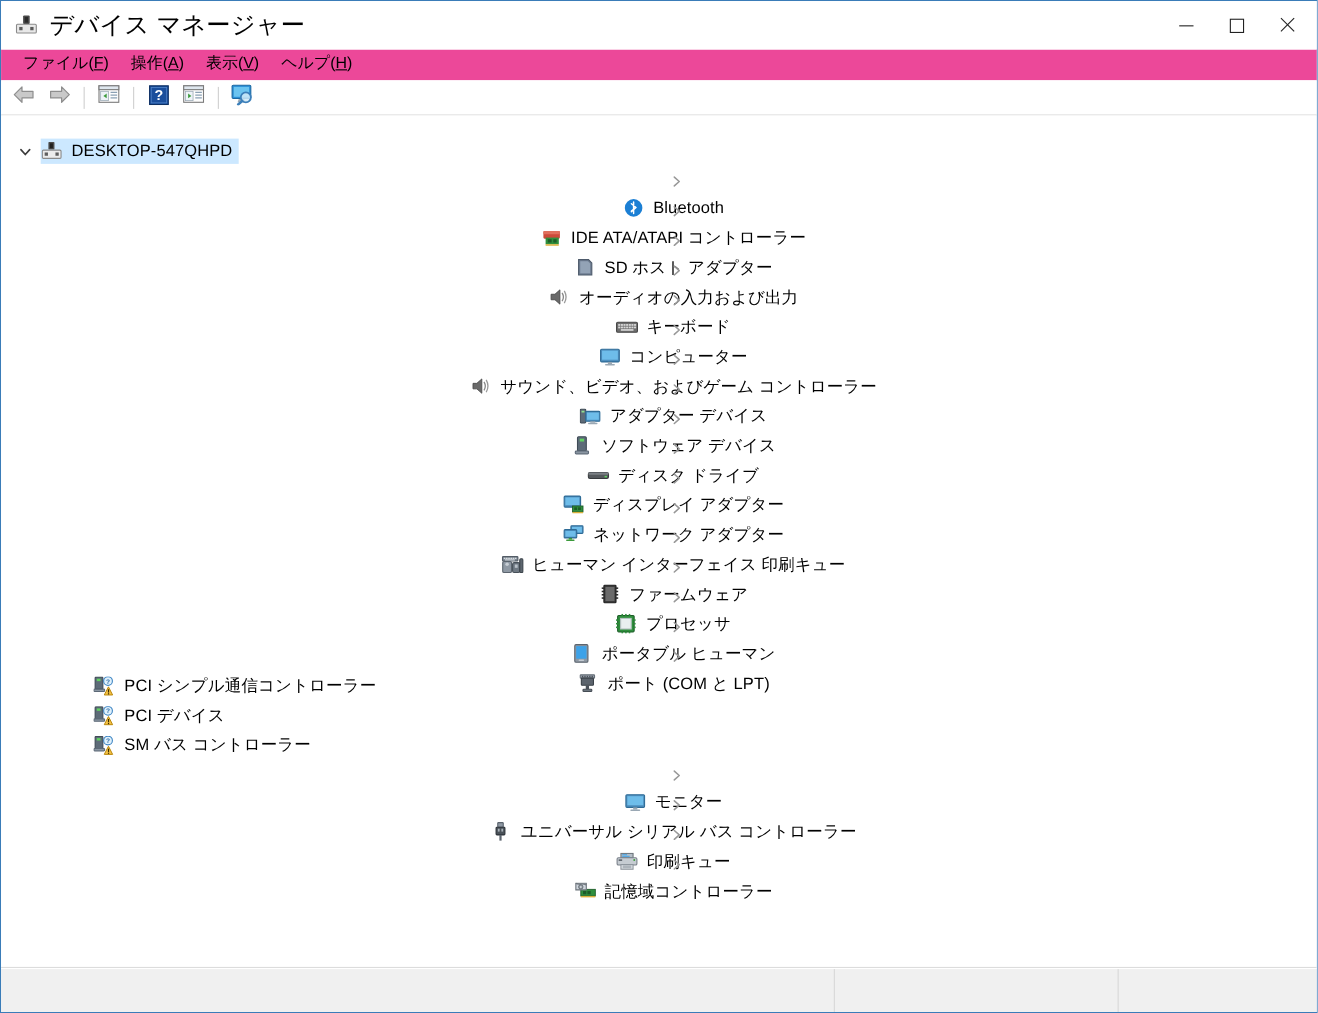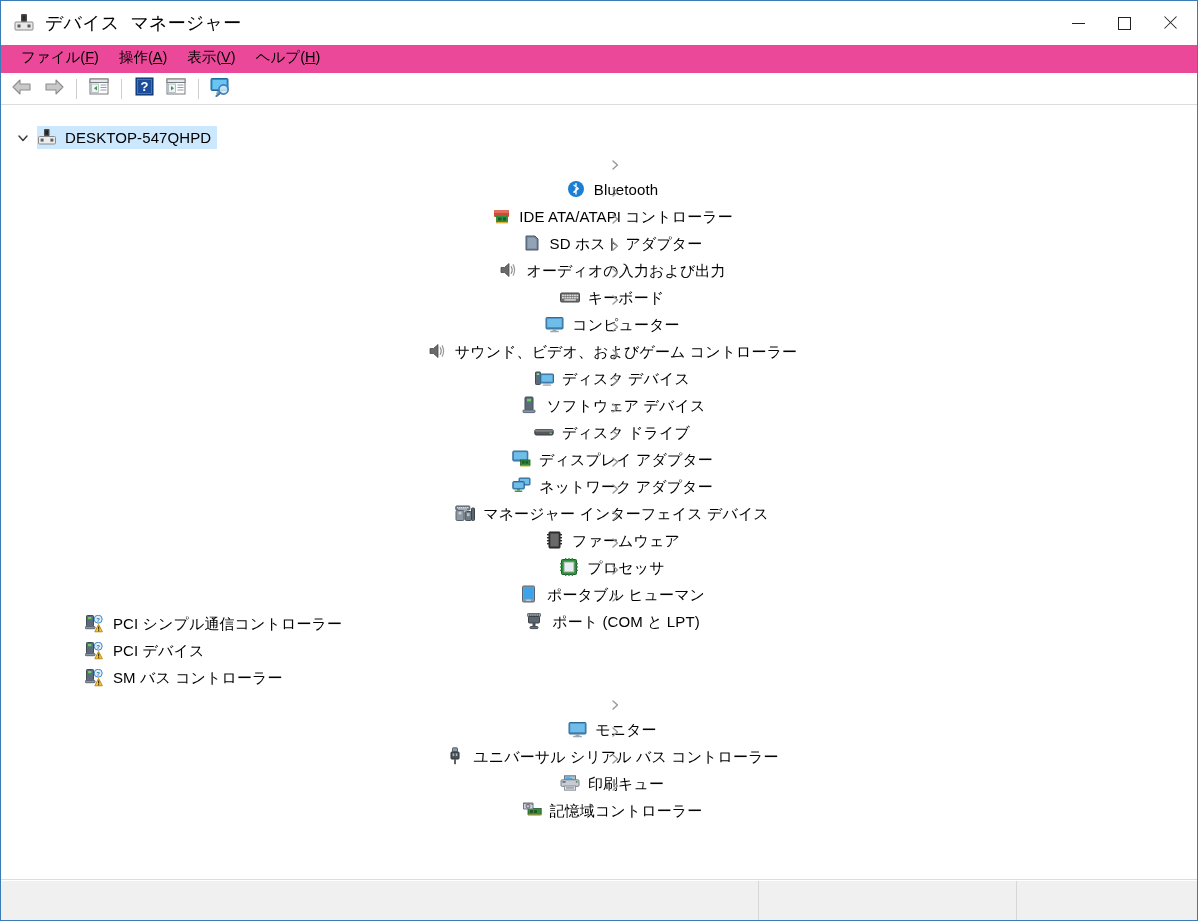--- a/index.html
+++ b/index.html
@@ -33,25 +33,24 @@
   #title-left {
     display: flex;
     align-items: center;
     padding-left: 12px;
     gap: 10px;
     flex: 1;
     min-width: 0;
   }
   #title-icon { width: 22px; height: 22px; flex: 0 0 22px; }
   #title-text {
-    font-size: 18px;
+    font-size: 22px;
     color: #000000;
     white-space: nowrap;
     letter-spacing: 0.2px;
-    font-family: Liberation Mono, monospace;
   }
   #window-controls { display: flex; height: 44px; }
   .wctl {
     width: 46px;
     height: 44px;
     display: flex;
     align-items: center;
     justify-content: center;
     background: transparent;
     border: none;
@@ -466,21 +465,21 @@
         <span class="row-icon">
           <svg width="19" height="17" viewBox="0 0 19 17">
             <rect x="0.5" y="2" width="5" height="12.5" rx="0.8" fill="#5d6b78" stroke="#3f4b56"></rect>
             <rect x="1.7" y="3.4" width="2.6" height="1.6" fill="#8fe08f"></rect>
             <rect x="5.5" y="4" width="13" height="9" rx="1" fill="#4f8fbe" stroke="#2e6b96"></rect>
             <rect x="6.6" y="5.1" width="10.8" height="6.5" fill="#6ebdea"></rect>
             <rect x="9.6" y="13" width="4.6" height="1.3" fill="#9aa8b4"></rect>
             <rect x="7.6" y="14.4" width="8.6" height="1.3" rx="0.6" fill="#9aa8b4"></rect>
           </svg>
         </span>
-        <span class="row-label">ディスク デバイス</span>
+        <span class="row-label">アダプター デバイス</span>
       </span>
     </div>
 
     <div class="row lvl1">
       <span class="twisty">
         <svg width="12" height="12" viewBox="0 0 12 12">
             <path d="M4 2 L8.5 6 L4 10" fill="none" stroke="#989898" stroke-width="1.4" stroke-linecap="round" stroke-linejoin="round"></path>
           </svg>
       </span>
       <span class="sel-wrap">
@@ -574,21 +573,21 @@
                 <rect x="12" y="2" width="1.5" height="1.2"></rect>
               <rect x="3" y="3.5" width="9" height="1"></rect>
             </g>
             <rect x="1" y="5.5" width="8" height="10" rx="1.2" fill="#8f99a4" stroke="#5b646e"></rect>
             <circle cx="5" cy="8" r="1.6" fill="#c7ced5"></circle>
             <rect x="10" y="6.5" width="6.5" height="9" rx="1.4" fill="#6f7983" stroke="#464f58"></rect>
             <rect x="12" y="8.2" width="2.6" height="3" fill="#b9c1c9"></rect>
             <rect x="16.5" y="3" width="3" height="12.5" rx="1" fill="#5d666f" stroke="#3b434a"></rect>
           </svg>
         </span>
-        <span class="row-label">マネージャー インターフェイス デバイス</span>
+        <span class="row-label">ヒューマン インターフェイス 印刷キュー</span>
       </span>
     </div>
 
     <div class="row lvl1">
       <span class="twisty">
         <svg width="12" height="12" viewBox="0 0 12 12">
             <path d="M4 2 L8.5 6 L4 10" fill="none" stroke="#989898" stroke-width="1.4" stroke-linecap="round" stroke-linejoin="round"></path>
           </svg>
       </span>
       <span class="sel-wrap">

